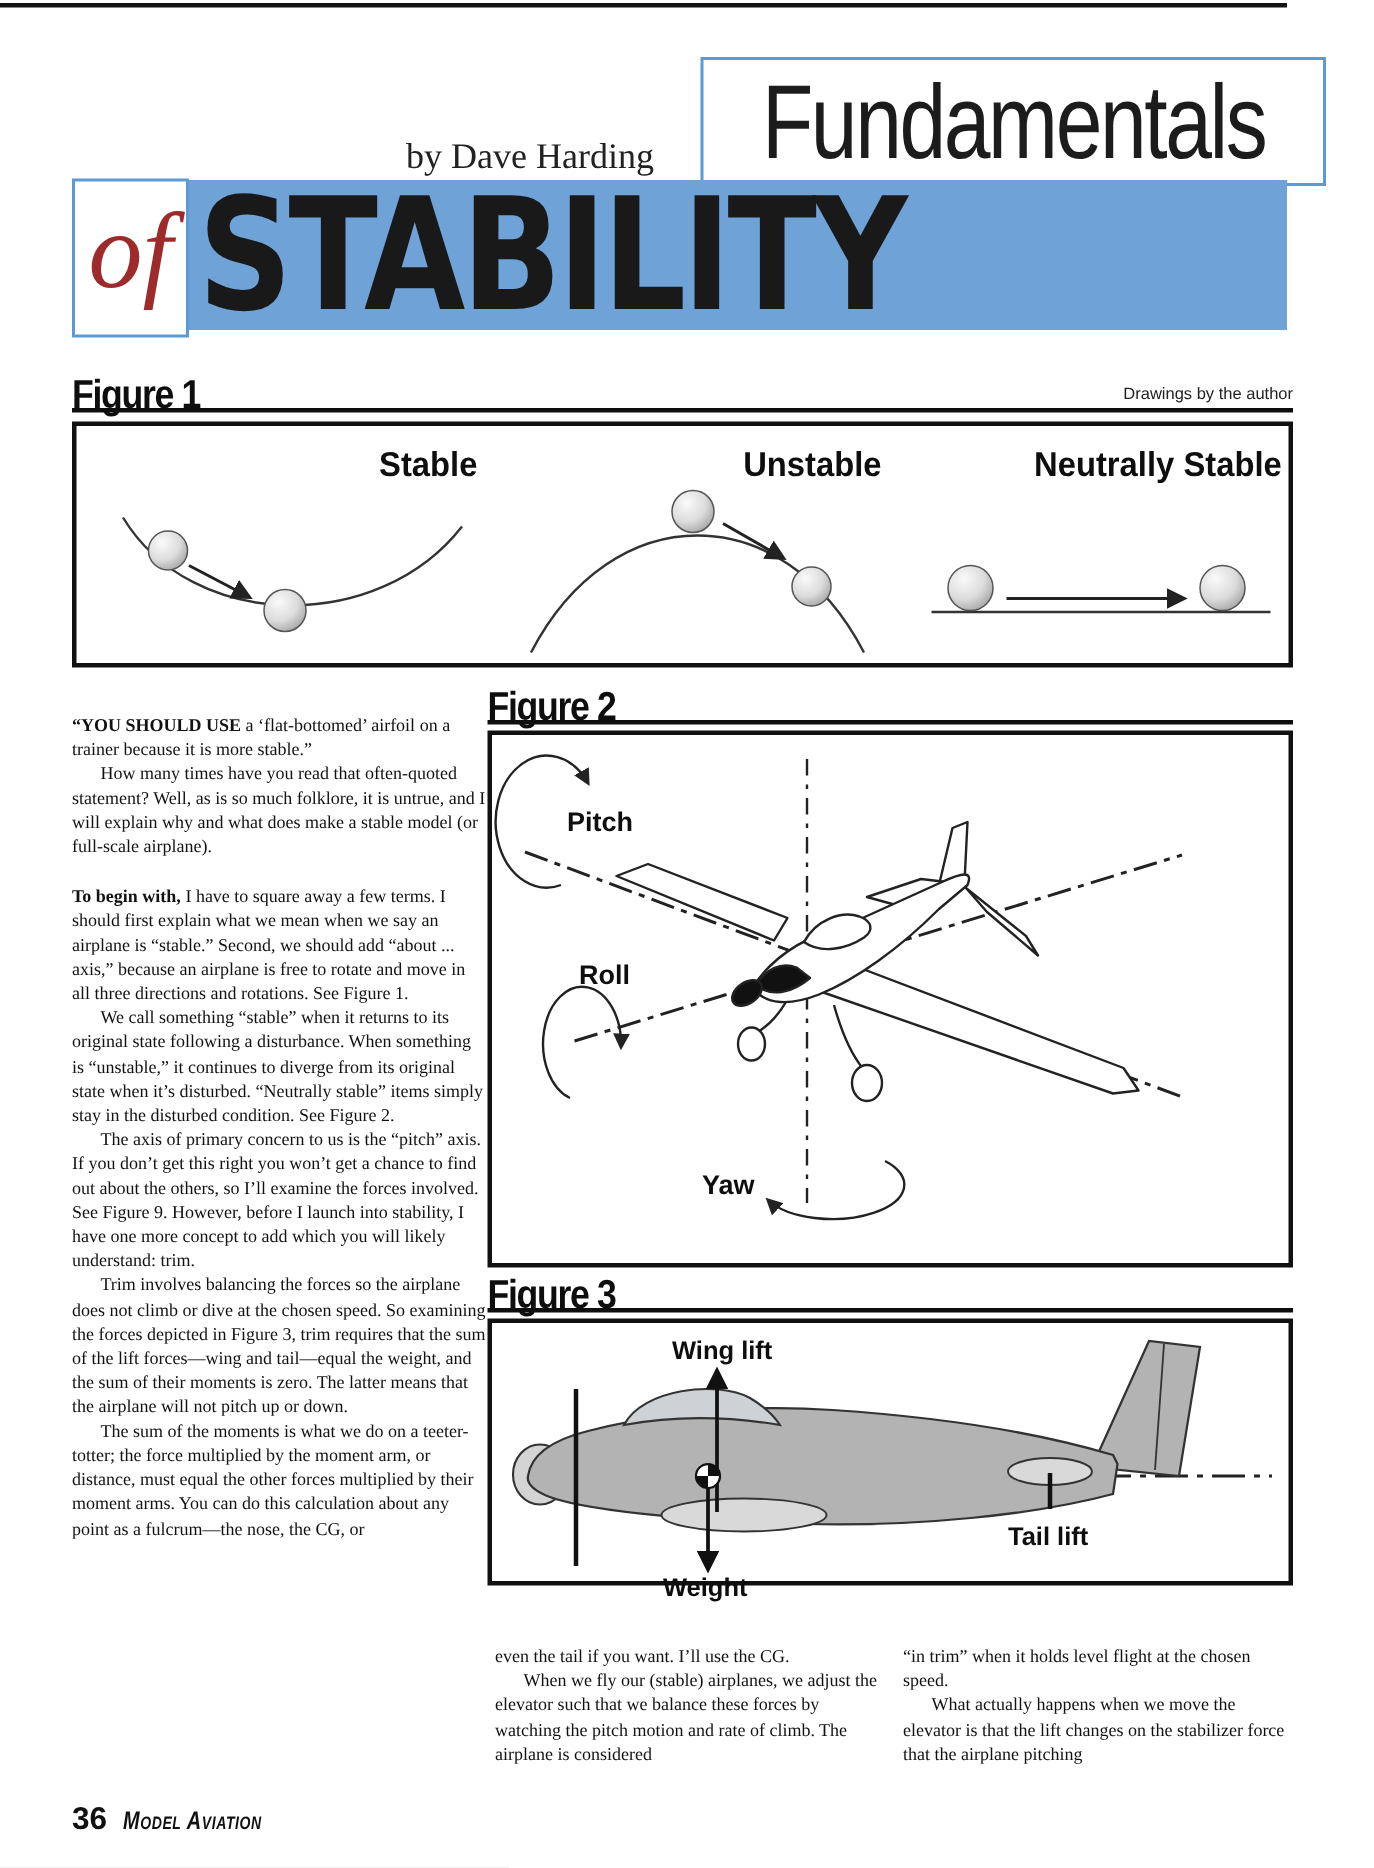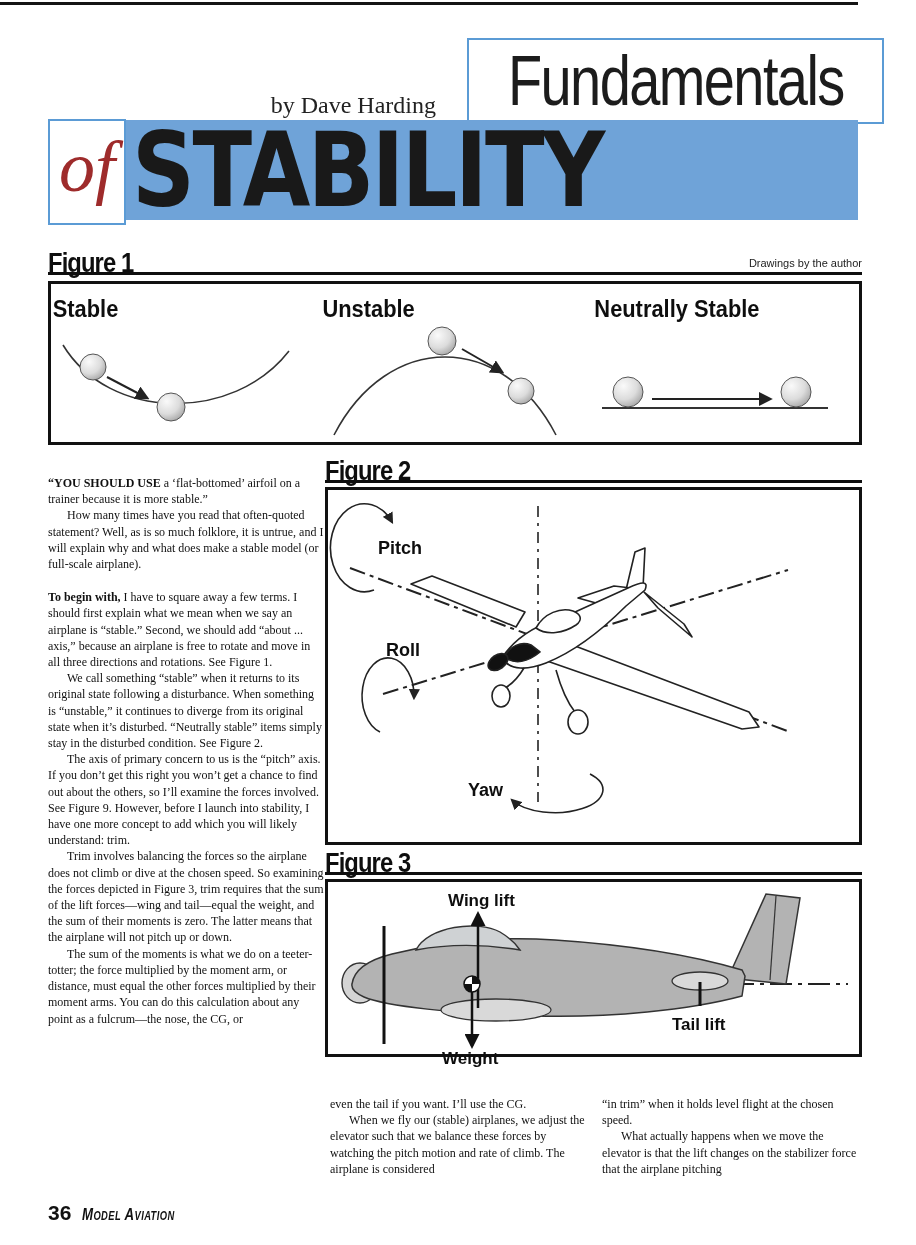--- a/index.html
+++ b/index.html
@@ -25,21 +25,21 @@
   
   .fig-head{position:absolute;display:flex;justify-content:space-between;align-items:flex-end;
             border-bottom:3px solid #0e0e0e;}
   .fig-label{font-family:"Liberation Sans",sans-serif;font-weight:bold;font-size:27px;line-height:26px;
              color:#0e0e0e;transform:scaleX(0.88);transform-origin:left bottom;display:inline-block;
              letter-spacing:-1px;margin-bottom:-4px;}
   .credit{font-family:"Liberation Sans",sans-serif;font-size:11px;color:#222;margin-bottom:3px;margin-left:48px;}
   .fig-box{position:absolute;border:3px solid #111;background:#fff;box-sizing:border-box;}
   
   .fig1-box{left:48px;top:281px;width:814px;height:164px;display:flex;}
-  .fig1-col{flex:1;display:flex;flex-direction:column;align-items:flex-start;padding-top:12px;}
+  .fig1-col{flex:1;display:flex;flex-direction:column;align-items:flex-end;padding-top:12px;}
   .diag-label{font-family:"Liberation Sans",sans-serif;font-weight:bold;font-size:23px;color:#0e0e0e;
               transform:scaleX(0.95);}
   
   svg text{font-family:"Liberation Sans",sans-serif;font-weight:bold;fill:#0e0e0e;}
   
   .colA{position:absolute;left:48px;top:475px;width:276px;}
   .colB{position:absolute;left:330px;top:1096px;width:258px;}
   .colC{position:absolute;left:602px;top:1096px;width:260px;}
   .colA p,.colB p,.colC p{margin:0;font-size:12px;line-height:16.2px;text-align:left;}
   p.indent{text-indent:19px;}

